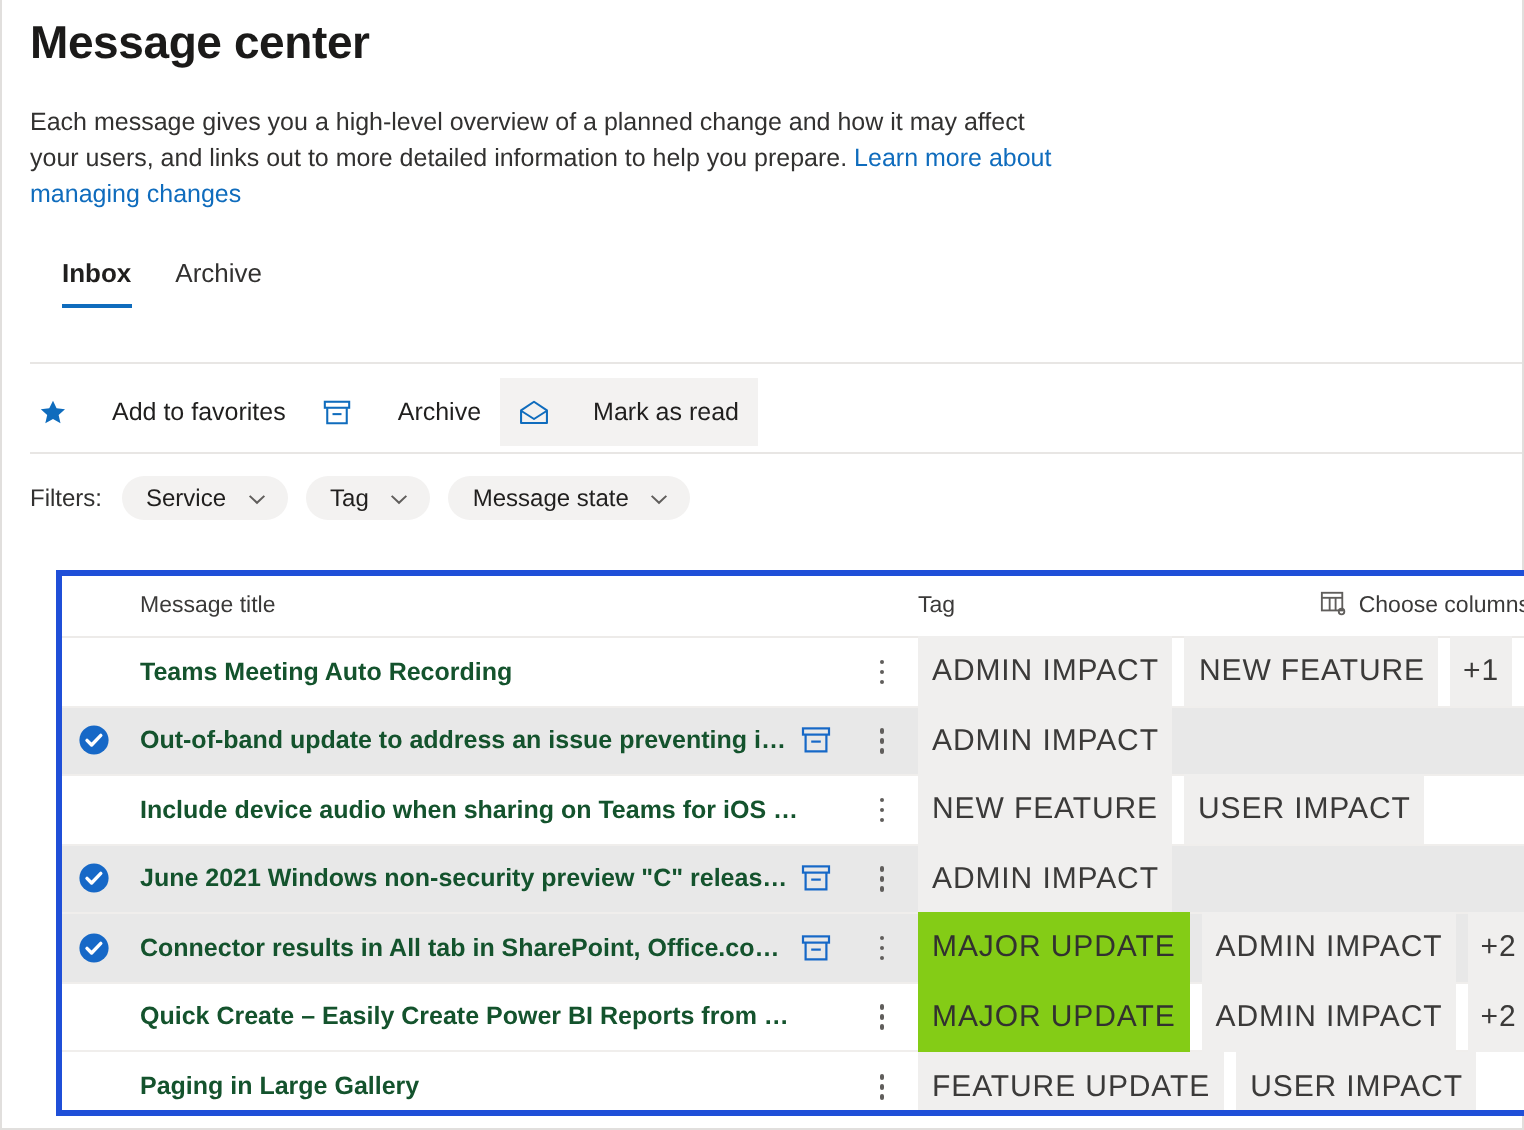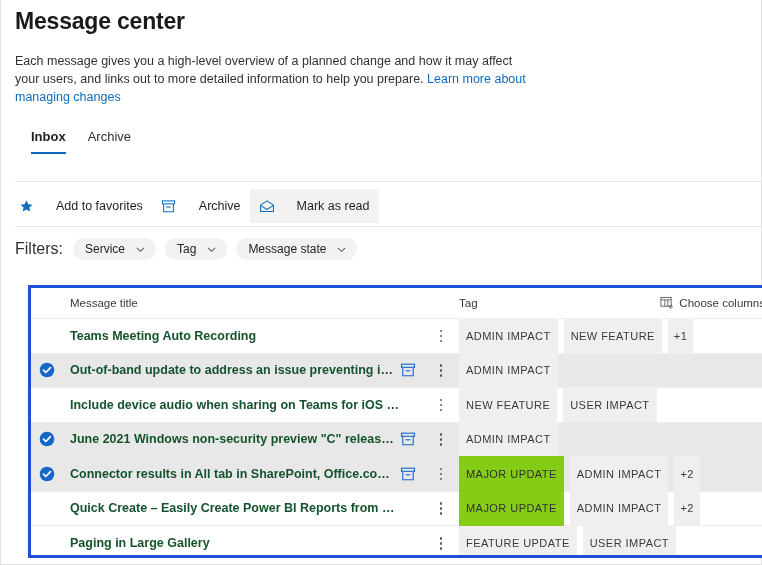--- a/index.html
+++ b/index.html
@@ -136,21 +136,21 @@
   .filters-row {
     position: absolute;
     top: 238px;
     left: 14px;
     display: flex;
     align-items: center;
     gap: 9px;
   }
 
   .filters-label {
-    font-size: 16px;
+    font-size: 12px;
     color: #323130;
     margin-right: 1px;
   }
 
   .filter-pill {
     display: flex;
     align-items: center;
     gap: 10px;
     height: 22px;
     padding: 0 10px 0 12px;
@@ -294,21 +294,21 @@
     gap: 6px;
   }
 
   .tag-pill {
     display: inline-flex;
     align-items: center;
     height: 35px;
     padding: 0 7px;
     background: #f0efee;
     color: #3b3a39;
-    font-size: 11px;
+    font-size: 15px;
     letter-spacing: 0.45px;
     white-space: nowrap;
     cursor: pointer;
   }
   .tag-pill.strong { background: #84cc16; color: #323130; }
   .tag-pill.count { padding: 0 6px; }
 </style>
 </head>
 <body>
 

